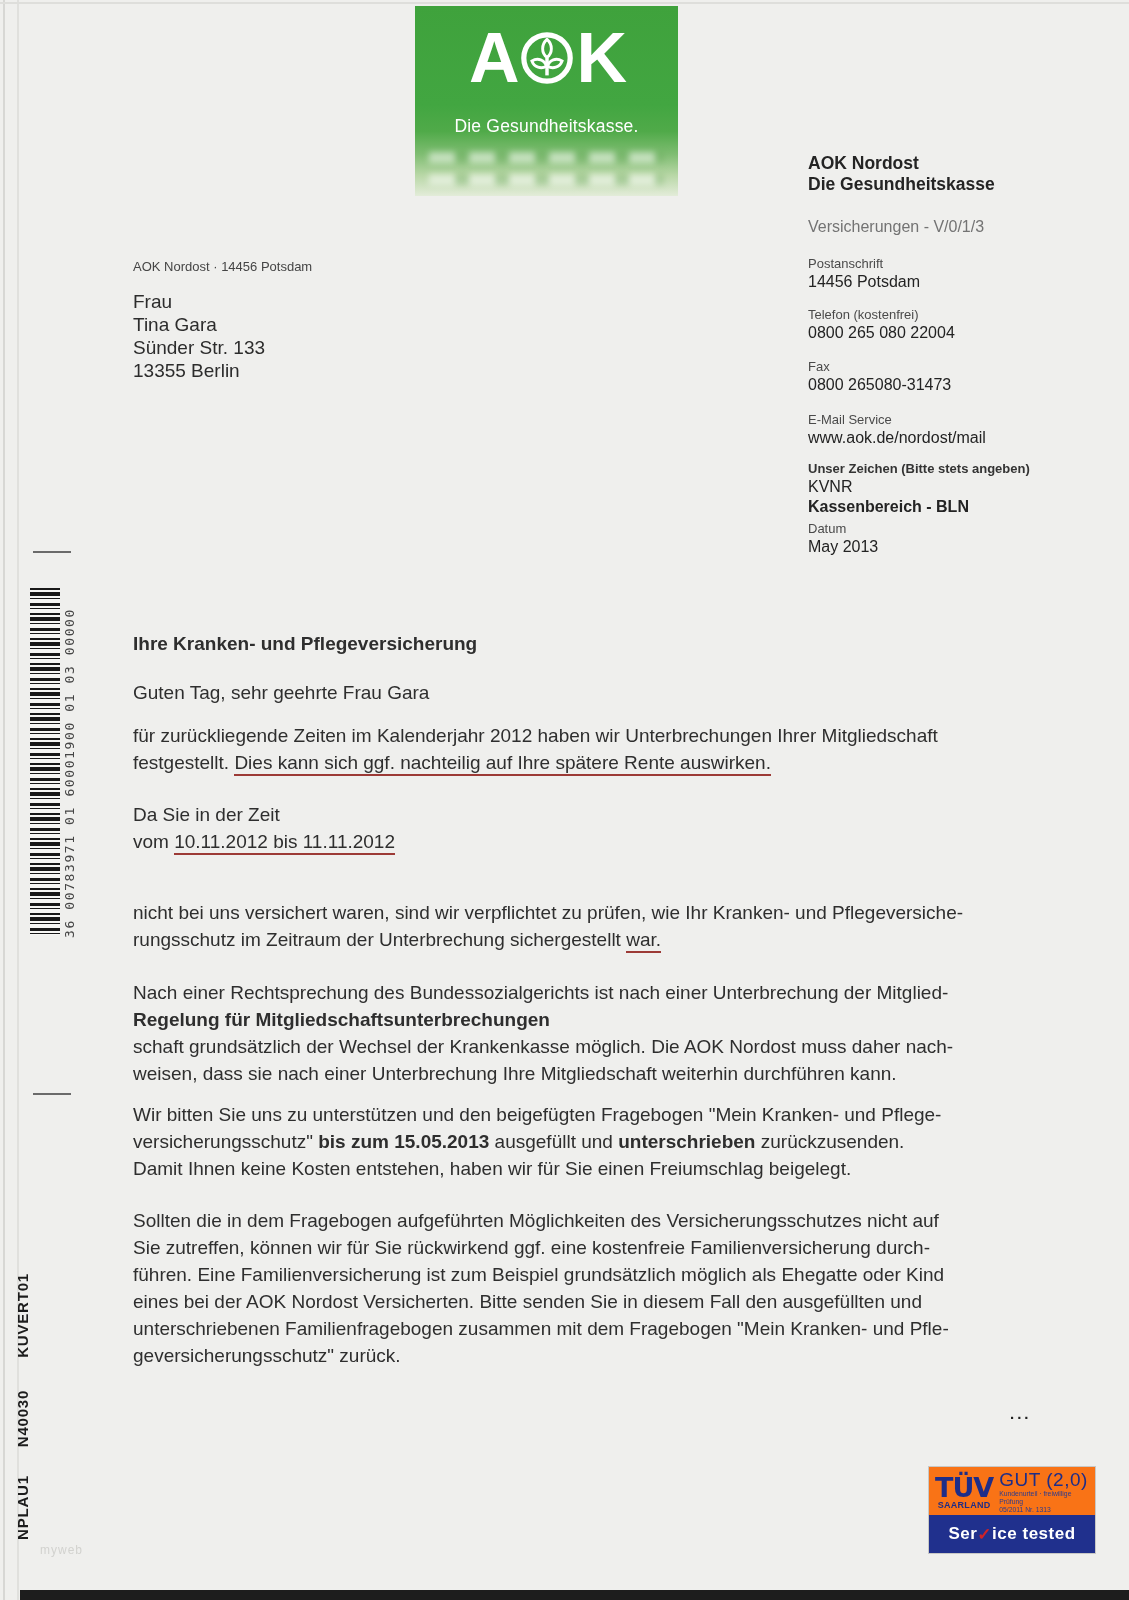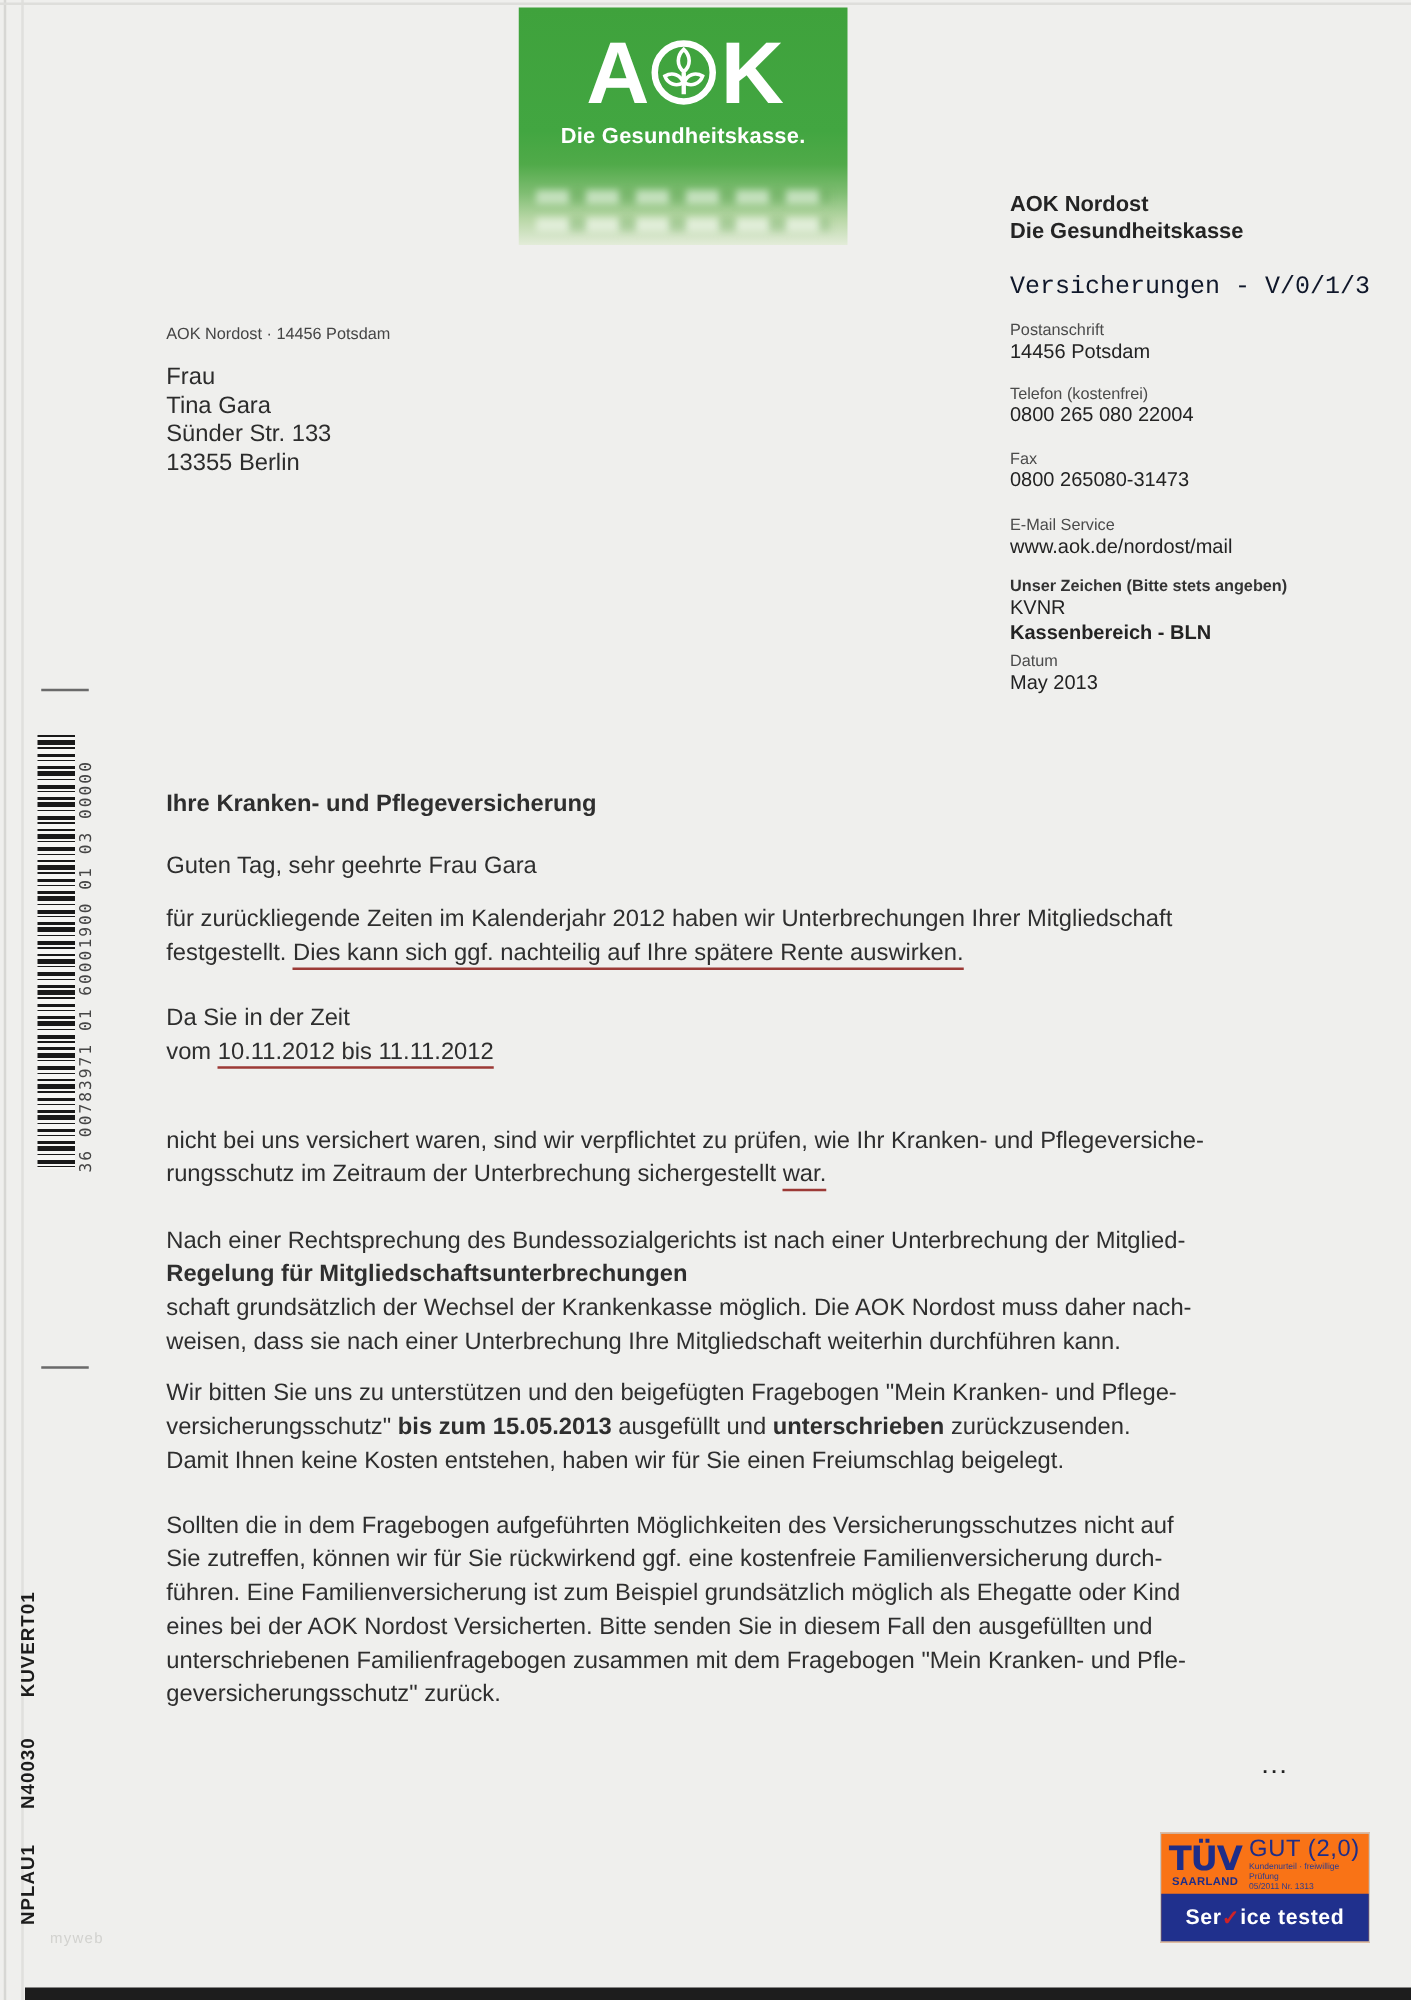--- a/index.html
+++ b/index.html
@@ -12,30 +12,30 @@
   .edge-top{position:absolute;left:0;top:2px;width:1129px;height:2px;background:#dededb;}
   .bottom-bar{position:absolute;left:20px;right:0;top:1590px;height:10px;background:#1d1d1d;}
 
   
   .logo-box{position:absolute;left:415px;top:6px;width:263px;height:190px;
     background:linear-gradient(180deg,#3fa23c 0%,#42a641 52%,#50aa49 66%,#7fbd72 78%,#b8d7a6 89%,#e3ecd9 100%);
     display:flex;flex-direction:column;align-items:center;}
   .logo-row{display:flex;align-items:center;justify-content:center;margin-top:16px;height:72px;}
   .logo-letter{color:#fff;font-weight:bold;font-size:70px;line-height:70px;letter-spacing:-3px;}
   .sprout{width:58px;height:58px;margin:0 1px;}
-  .logo-tagline{color:#fff;font-weight:bold;font-size:17.5px;margin-top:4px;letter-spacing:0.2px;}
+  .logo-tagline{color:#fff;font-weight:normal;font-size:17.5px;margin-top:22px;letter-spacing:0.2px;}
   .logo-blur1,.logo-blur2{position:absolute;left:14px;right:14px;height:11px;filter:blur(3px);
     background:repeating-linear-gradient(90deg,rgba(255,255,255,0.5) 0 26px,rgba(90,160,80,0.25) 26px 40px);}
   .logo-blur1{top:146px;}
   .logo-blur2{top:168px;}
 
   
   .hdr{position:absolute;left:808px;color:#242424;}
   .hdr-org{top:153px;font-weight:bold;font-size:17.5px;line-height:21px;}
-  .hdr-dept{top:218px;font-size:20px;color:#0f172a;font-family:Liberation Mono, monospace;}
+  .hdr-dept{top:218px;font-size:16px;color:#737373;}
   .grp{position:absolute;left:808px;}
   .grp .lab{font-size:13px;color:#4a4a4a;line-height:15px;}
   .grp .lab.b{font-weight:bold;color:#333;}
   .grp .val{font-size:16px;color:#232323;line-height:19px;margin-top:1px;}
   .grp .val.b{font-weight:bold;}
 
   
   .return-line{position:absolute;left:133px;top:259px;font-size:13px;color:#454545;}
   .addr{position:absolute;left:133px;top:290px;font-size:19px;line-height:23px;color:#2c2c2c;}
 

